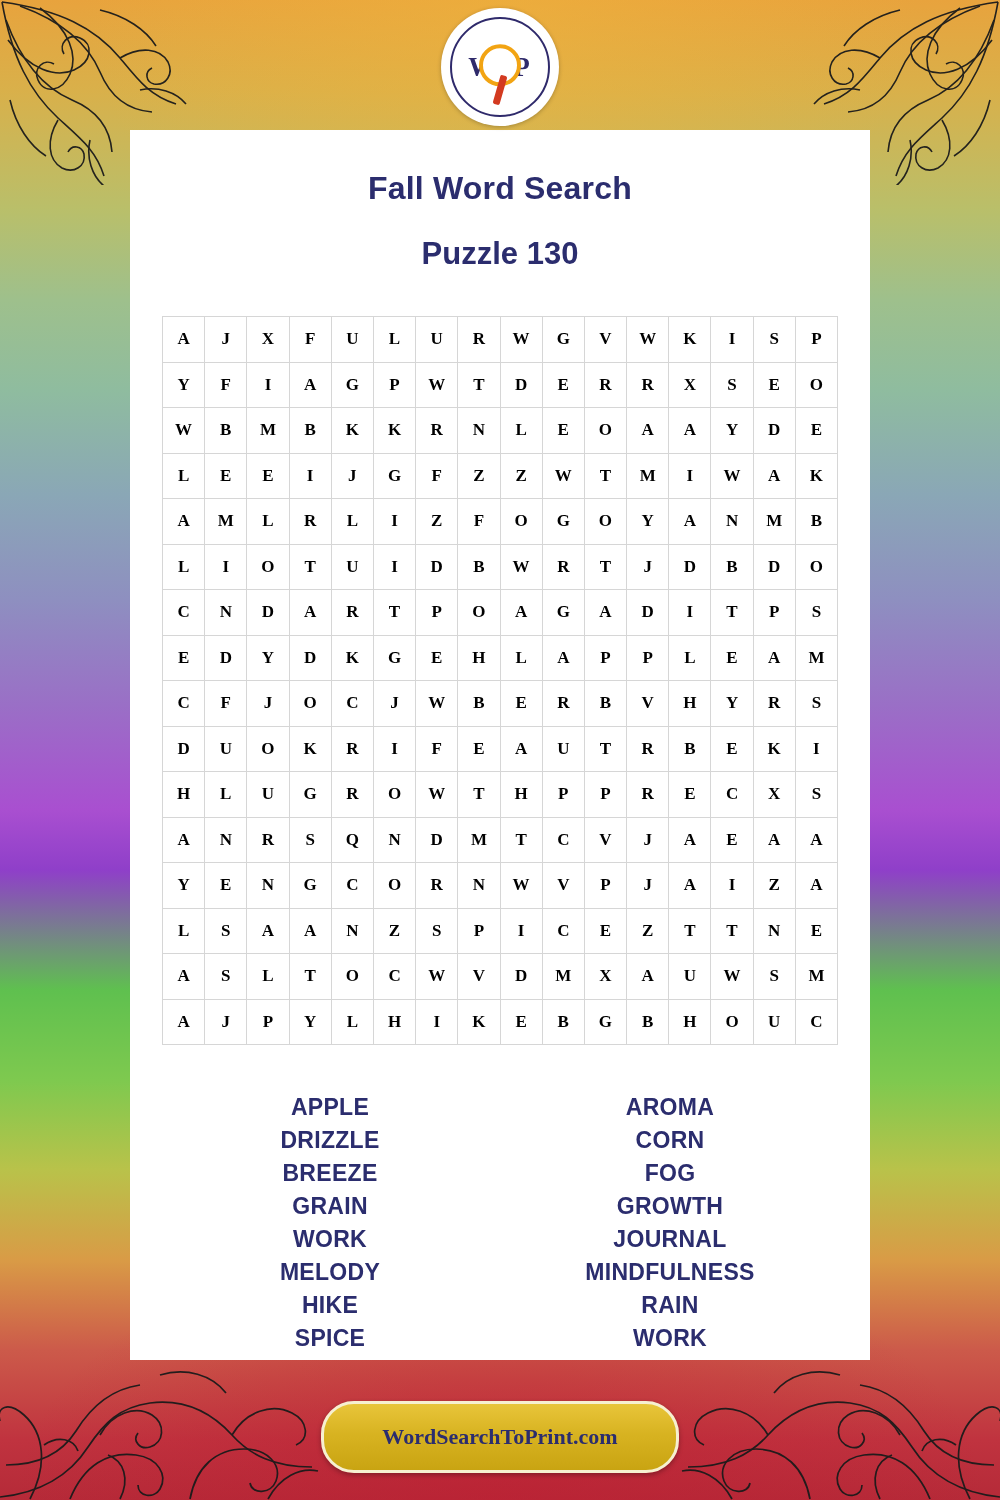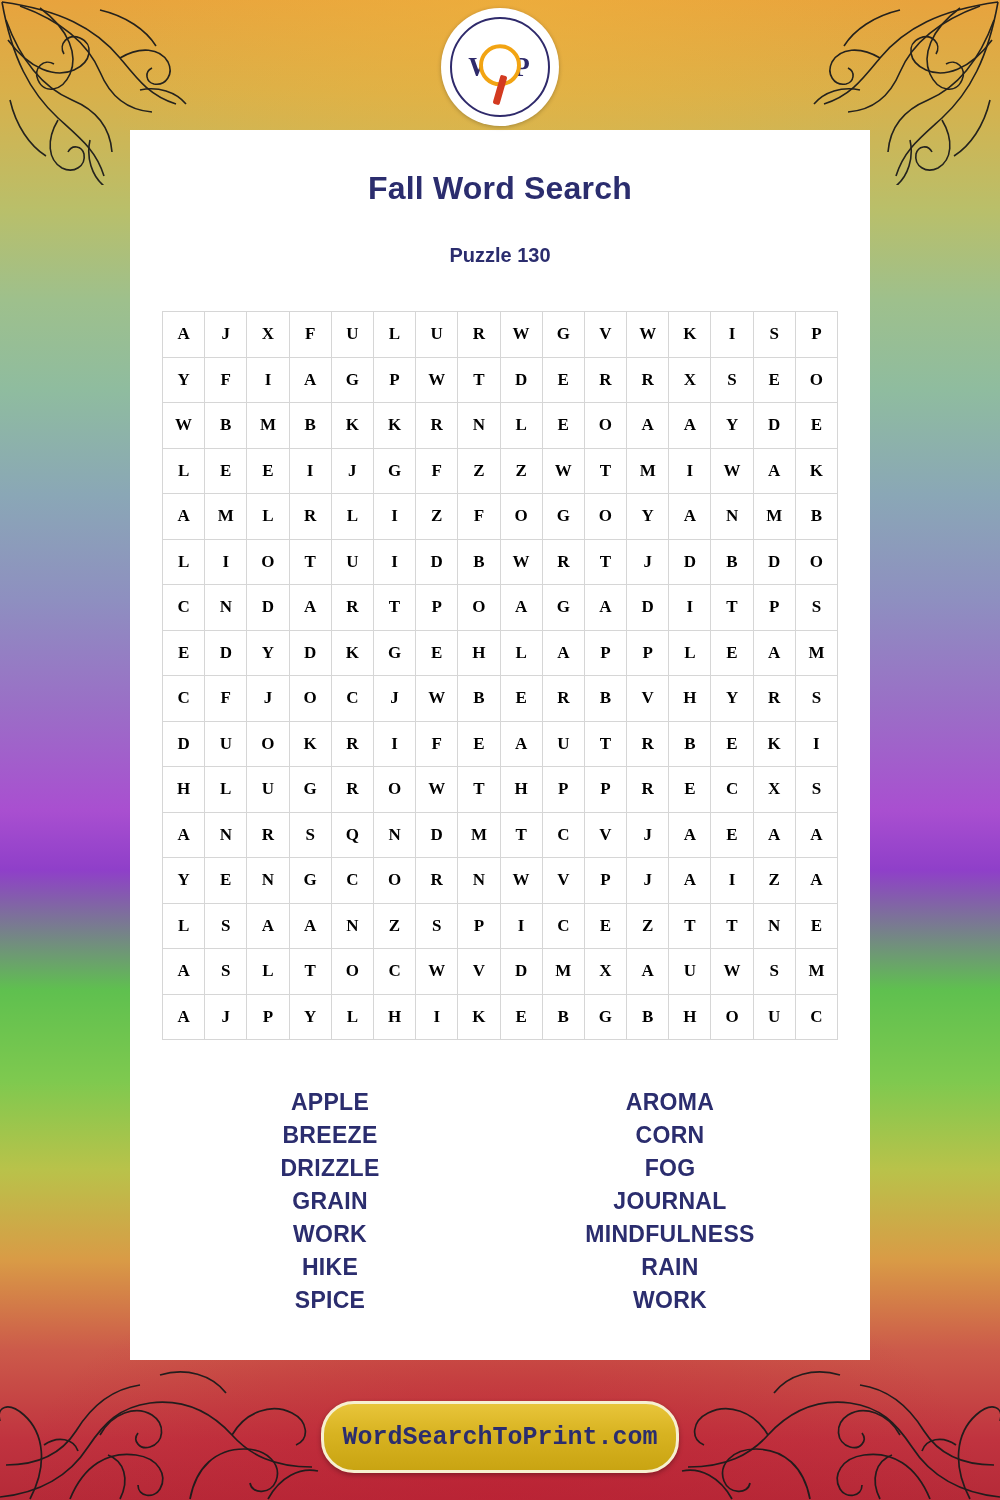--- a/index.html
+++ b/index.html
@@ -132,23 +132,23 @@
     text-align: center;
     margin: 0;
     padding-top: 40px;
     font-size: 32px;
     font-weight: bold;
     color: #2b2d6e;
     letter-spacing: .2px;
   }
   .subtitle {
     text-align: center;
-    margin: 16px;
+    margin: 8px;
     padding-top: 21px;
-    font-size: 20px;
+    font-size: 31px;
     font-weight: bold;
     color: #2b2d6e;
   }
 
   
   .grid-wrap {
     margin: 44px auto 0 auto;
     width: 676px;
   }
   table.grid {
@@ -197,23 +197,23 @@
     border-radius: 33px;
     background: linear-gradient(180deg, #e8c53a 0%, #d8b321 45%, #c9a412 100%);
     border: 3px solid #f6f0d0;
     box-shadow: 0 2px 5px rgba(0,0,0,.3);
     display: flex;
     align-items: center;
     justify-content: center;
     z-index: 6;
   }
   .footer-pill span {
-    font-family: Liberation Mono, monospace;
+    font-family: Liberation Serif, serif;
     font-weight: bold;
-    font-size: 25px;
+    font-size: 22px;
     color: #2b2d6e;
   }
 </style>
 </head>
 <body>
 
 <div class="page">
   <div class="bg-overlay"></div>
 
   <svg class="corner tl" viewBox="0 0 210 185">
@@ -585,31 +585,33 @@
               <td>U</td>
               <td>C</td>
             </tr>
           </tbody>
       </table>
     </div>
 
     <div class="words">
       <div class="words-col" id="words-left">
           <div class="word">APPLE</div>
+          <div class="word">DRIZZLE</div>
           <div class="word">BREEZE</div>
-          <div class="word">DRIZZLE</div>
           <div class="word">GRAIN</div>
           <div class="word">WORK</div>
+          <div class="word">MELODY</div>
           <div class="word">HIKE</div>
           <div class="word">SPICE</div>
         </div>
       <div class="words-col" id="words-right">
           <div class="word">AROMA</div>
           <div class="word">CORN</div>
           <div class="word">FOG</div>
+          <div class="word">GROWTH</div>
           <div class="word">JOURNAL</div>
           <div class="word">MINDFULNESS</div>
           <div class="word">RAIN</div>
           <div class="word">WORK</div>
         </div>
     </div>
   </div>
 
   <div class="footer-pill">
     <span>WordSearchToPrint.com</span>

